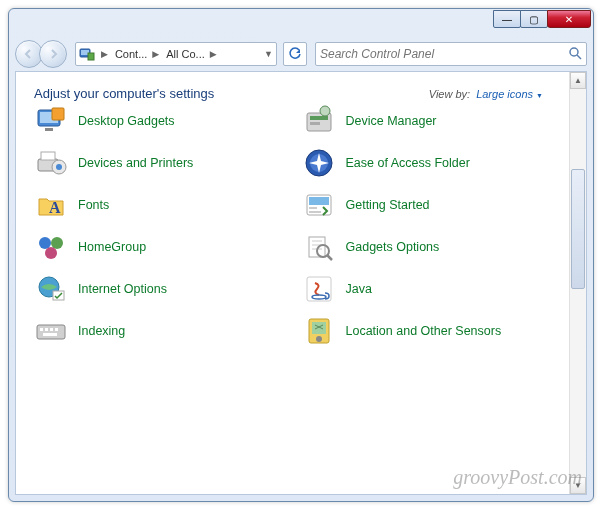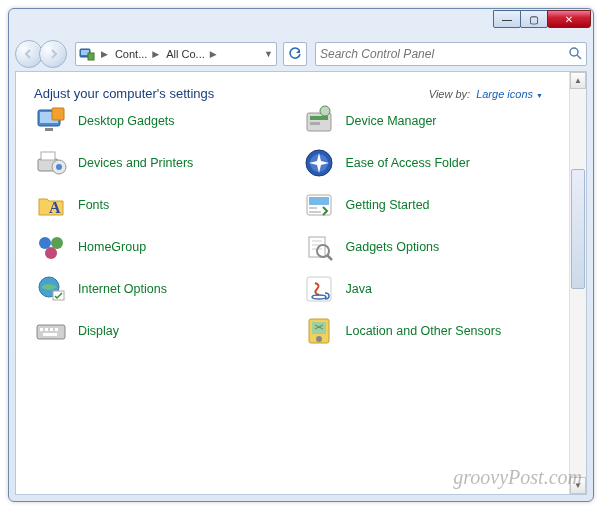--- a/index.html
+++ b/index.html
@@ -415,21 +415,21 @@
           <span class="icon">
               <svg width="32" height="32" viewBox="0 0 32 32">
                 <rect x="2" y="10" width="28" height="14" rx="2" fill="#d0d0d0" stroke="#888"></rect>
                 <rect x="5" y="13" width="3" height="3" fill="#fff"></rect>
                 <rect x="10" y="13" width="3" height="3" fill="#fff"></rect>
                 <rect x="15" y="13" width="3" height="3" fill="#fff"></rect>
                 <rect x="20" y="13" width="3" height="3" fill="#fff"></rect>
                 <rect x="8" y="18" width="14" height="3" fill="#fff"></rect>
               </svg>
             </span>
-          <span class="label">Display</span>
+          <span class="label">Indexing</span>
         </div>
 
         <div class="item">
           <span class="icon">
               <svg width="32" height="32" viewBox="0 0 32 32">
                 <rect x="6" y="4" width="20" height="24" rx="2" fill="#f0d060" stroke="#c0a030"></rect>
                 <rect x="9" y="7" width="14" height="12" fill="#a0d0a0"></rect>
                 <circle cx="16" cy="24" r="3" fill="#888"></circle>
                 <path d="M12 10 L20 14 M12 14 L20 10" stroke="#5a8a5a"></path>
               </svg>

